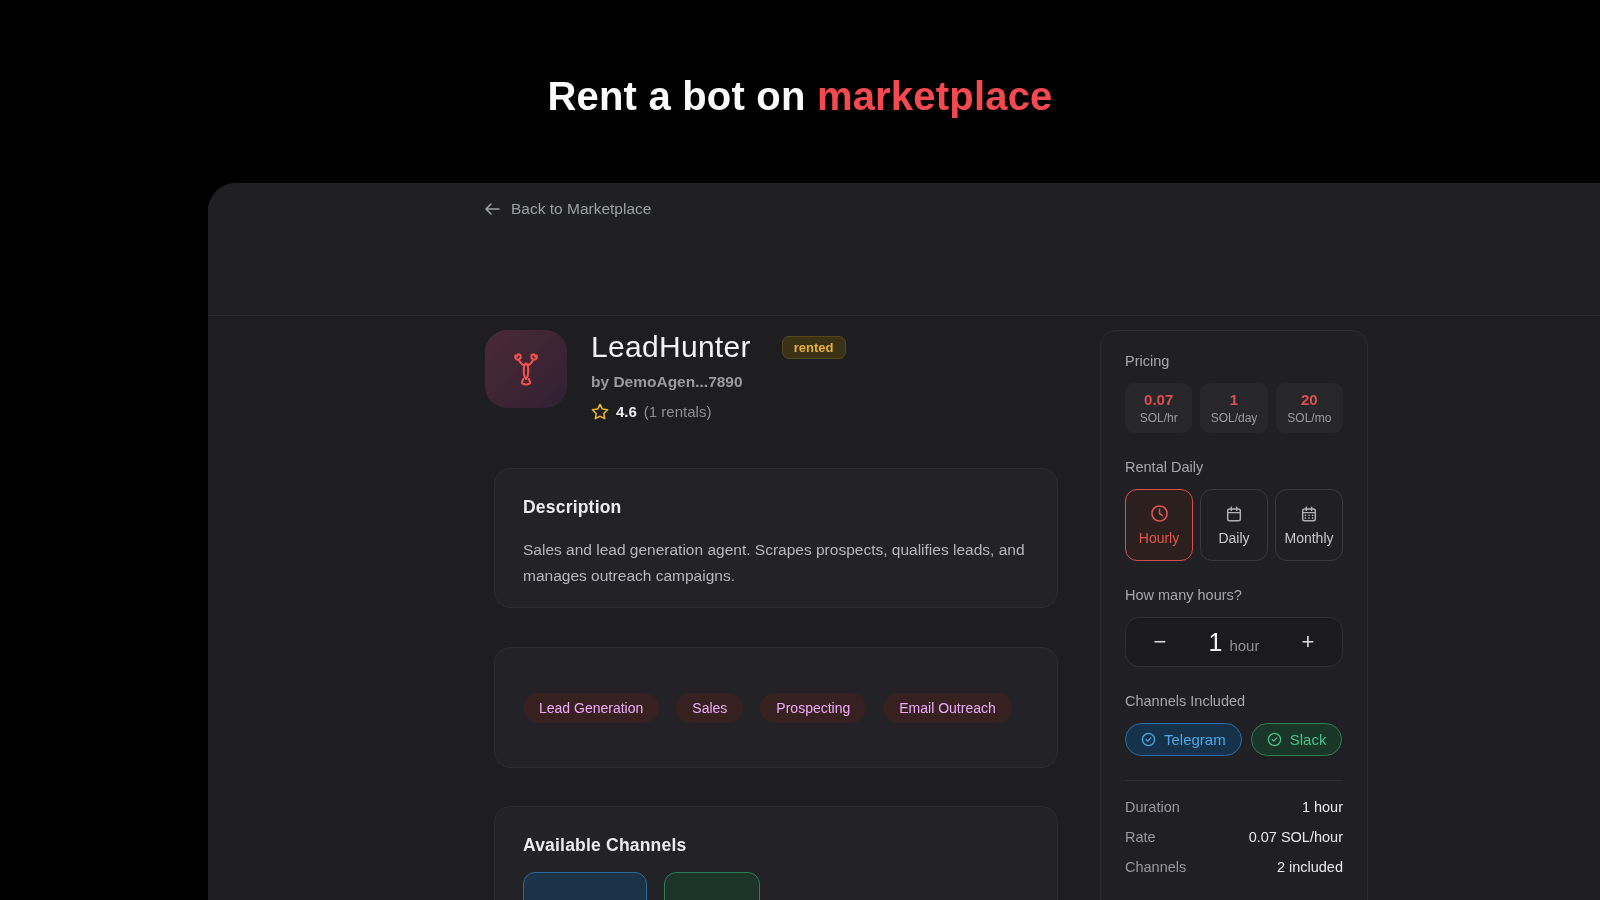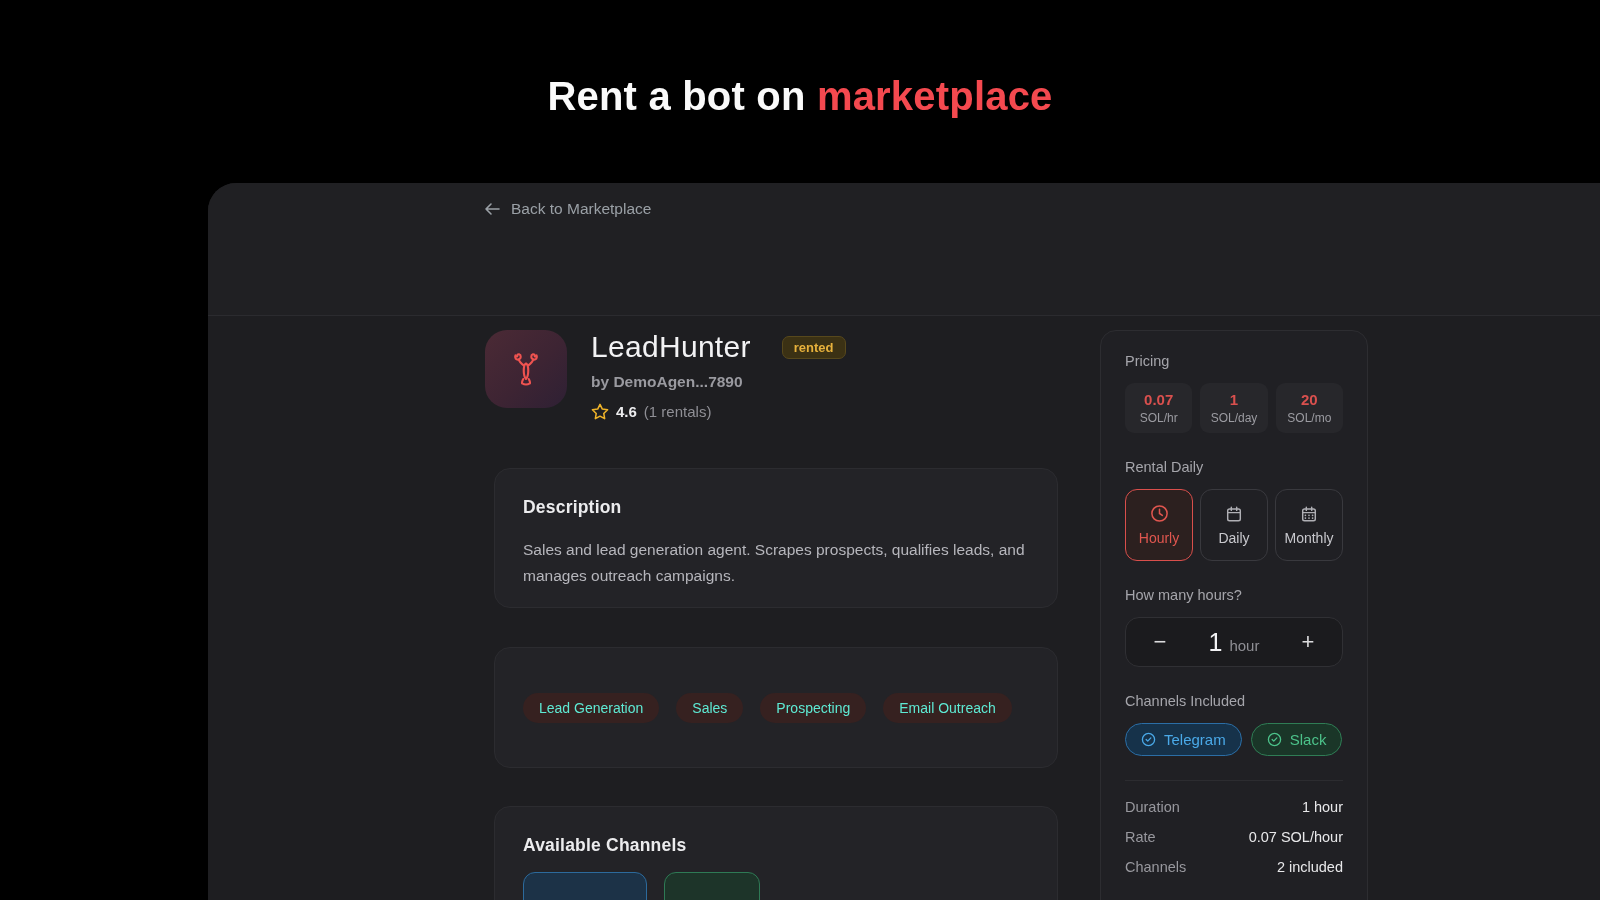--- a/index.html
+++ b/index.html
@@ -34,21 +34,21 @@
   .rating-count { color:#8f8f95; }
 
   
   .card { position:absolute; left:494px; width:564px; background:#232327;
           border:1px solid #2c2c30; border-radius:16px; padding:28px; }
   .card h3 { color:#ececee; font-size:17.5px; font-weight:600; letter-spacing:.2px; }
   .card-desc  { top:468px; height:140px; }
   .card-desc p { margin-top:19px; color:#b6b6bc; font-size:15.5px; line-height:26px; }
   .card-skills { top:647px; height:121px; }
   .pills { display:flex; gap:17px; margin-top:17px; }
-  .skill-pill { background:#362120; color:#5eead4; font-size:14px; padding:7px 16px;
+  .skill-pill { background:#362120; color:#f0abfc; font-size:14px; padding:7px 16px;
                 border-radius:15px; white-space:nowrap; }
   .card-channels { top:806px; height:150px; }
   .channel-pills { display:flex; gap:17px; margin-top:16px; }
   .avail-pill { height:44px; border-radius:12px; }
   .avail-telegram { width:124px; background:#1c3247; border:1px solid #2c6a9c; }
   .avail-slack { width:96px; background:#1d3429; border:1px solid #2e7a55; }
 
   
   .rental-card { position:absolute; left:1100px; top:330px; width:268px; background:#202024;
                  border:1px solid #2d2d31; border-radius:16px; padding:22px 24px 28px; }

